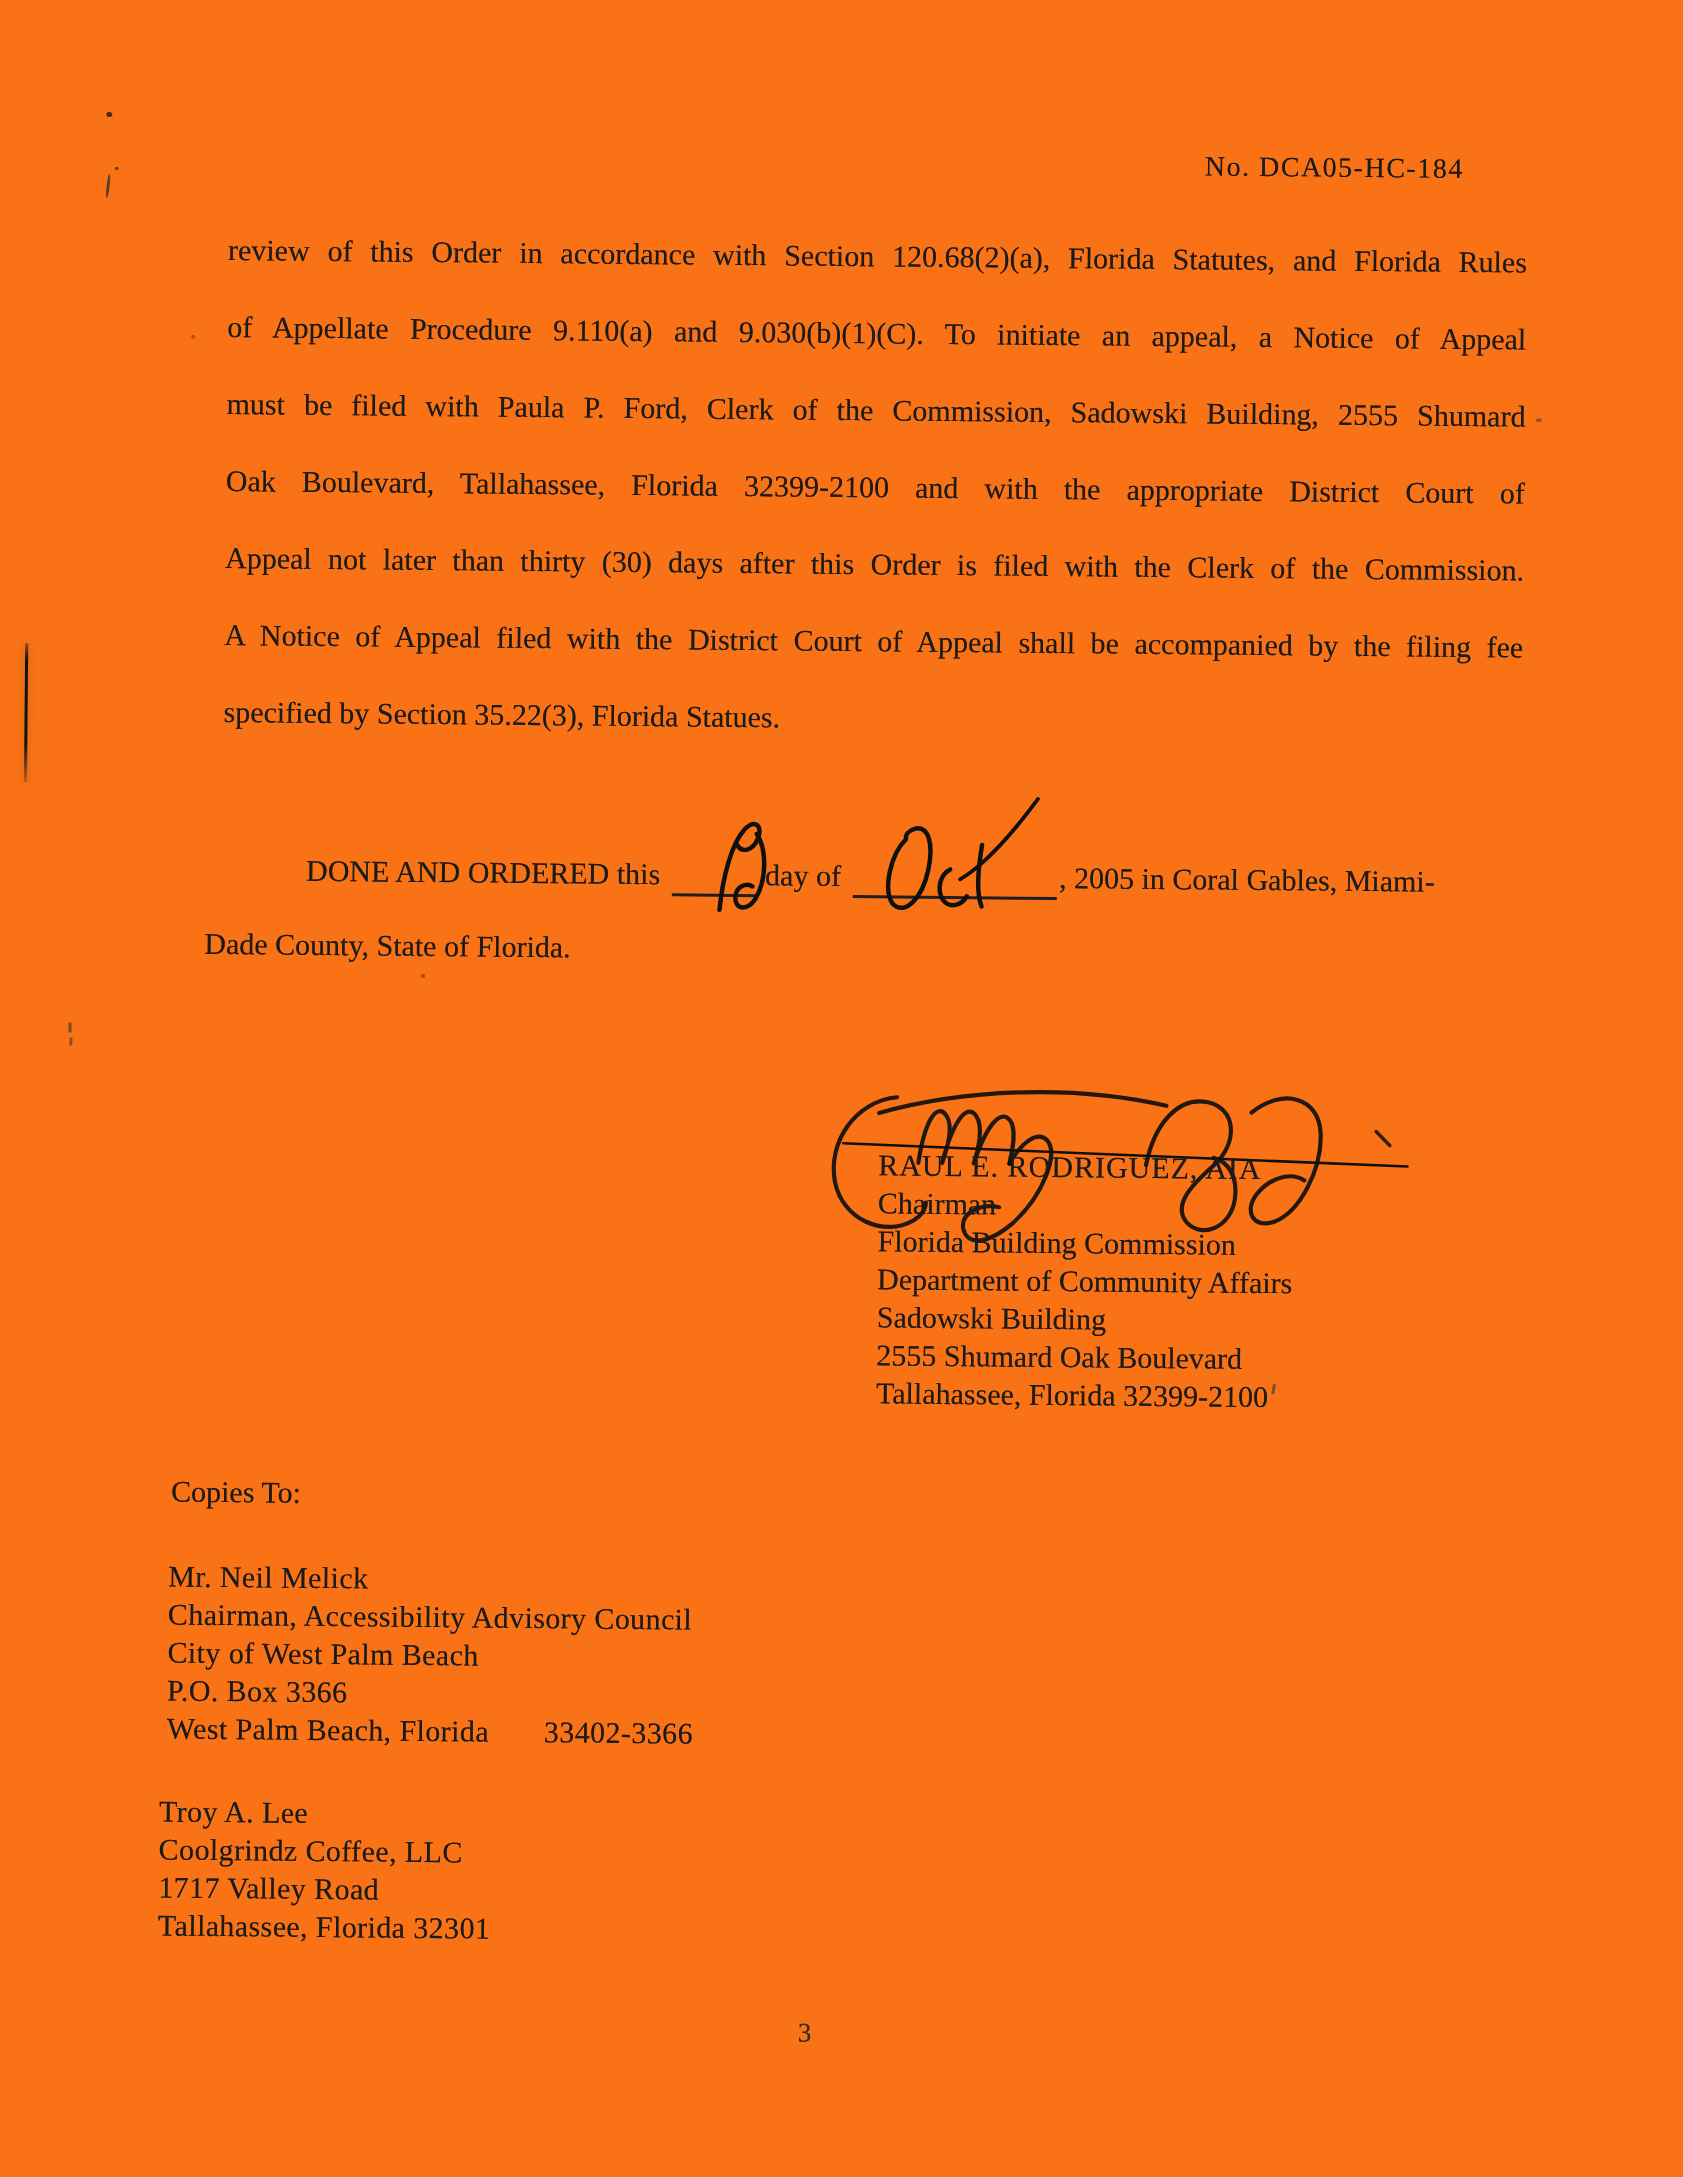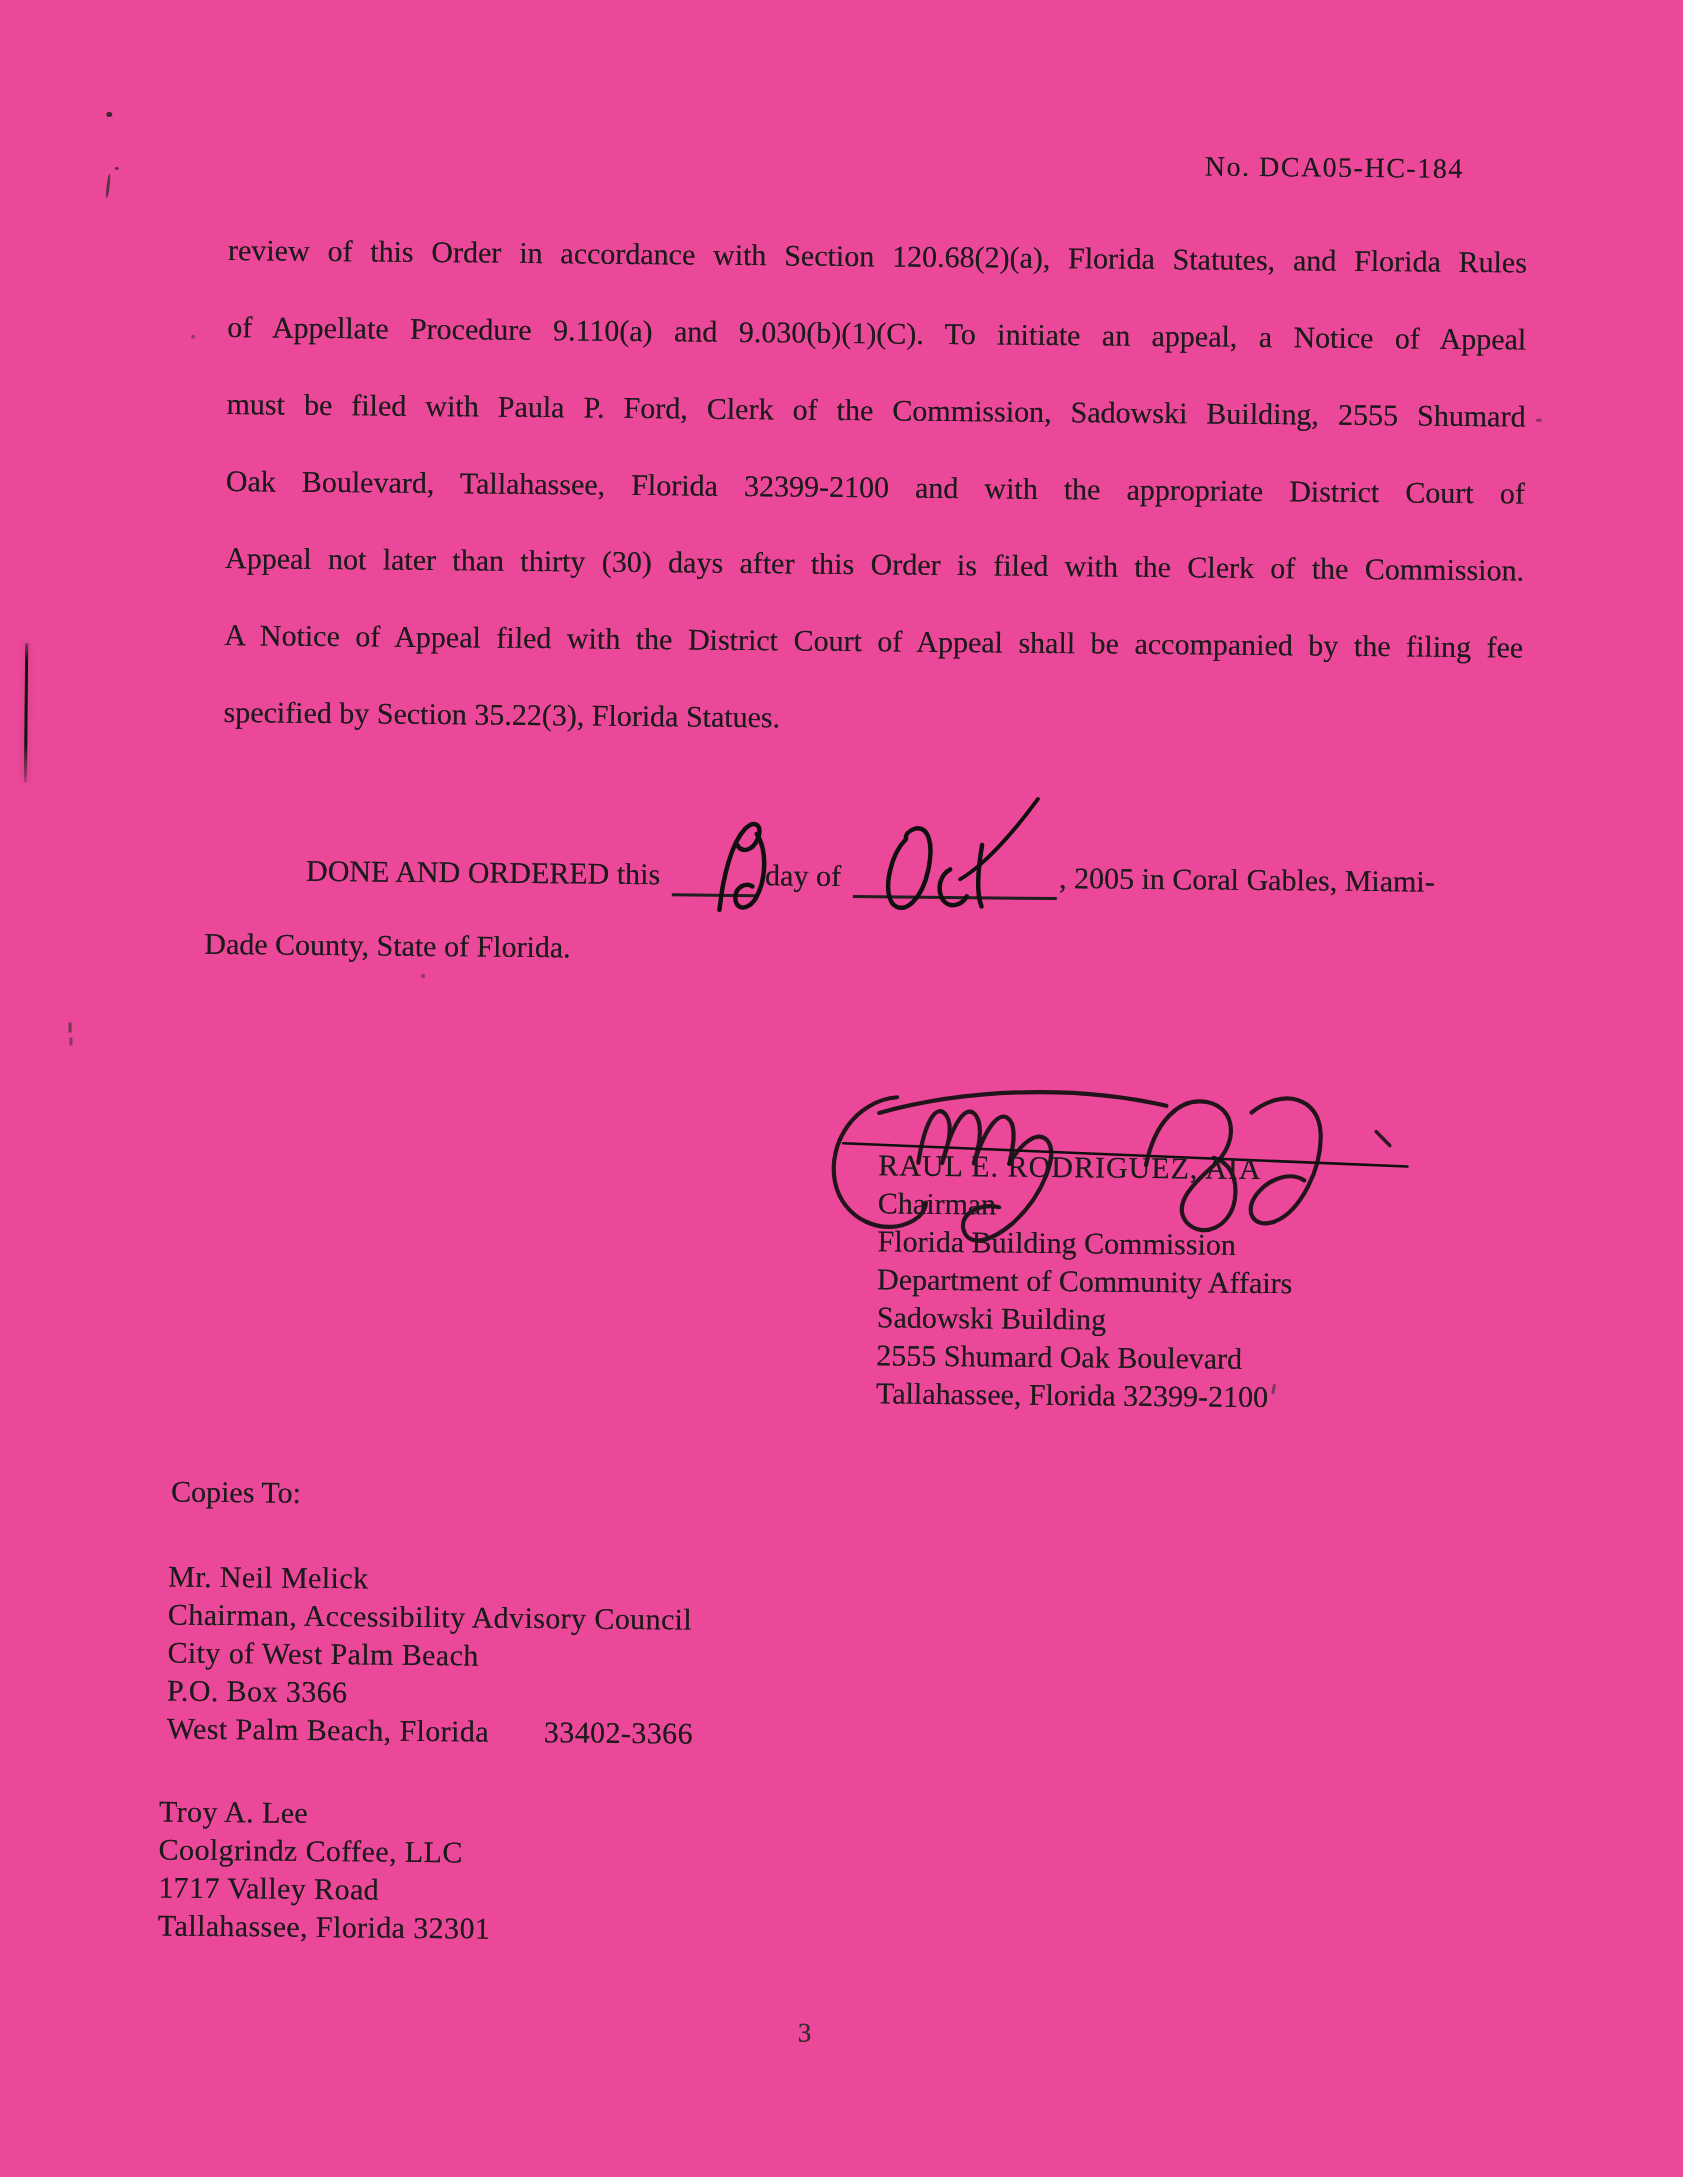--- a/index.html
+++ b/index.html
@@ -1,20 +1,20 @@
 <!DOCTYPE html>
 <html><head>
 <meta charset="utf-8">
 <style>
   html, body { margin: 0; padding: 0; background: #e8e8e8; }
   .sheet {
     position: relative;
     width: 1683px;
     height: 2177px;
-    background: #ec4899;
+    background: #f97316;
     overflow: hidden;
     font-family: "Liberation Serif", "DejaVu Serif", serif;
     color: #1b1b1b;
   }
   .rot {
     position: absolute;
     inset: 0;
     transform: rotate(0.55deg);
     transform-origin: 842px 1089px;
   }

